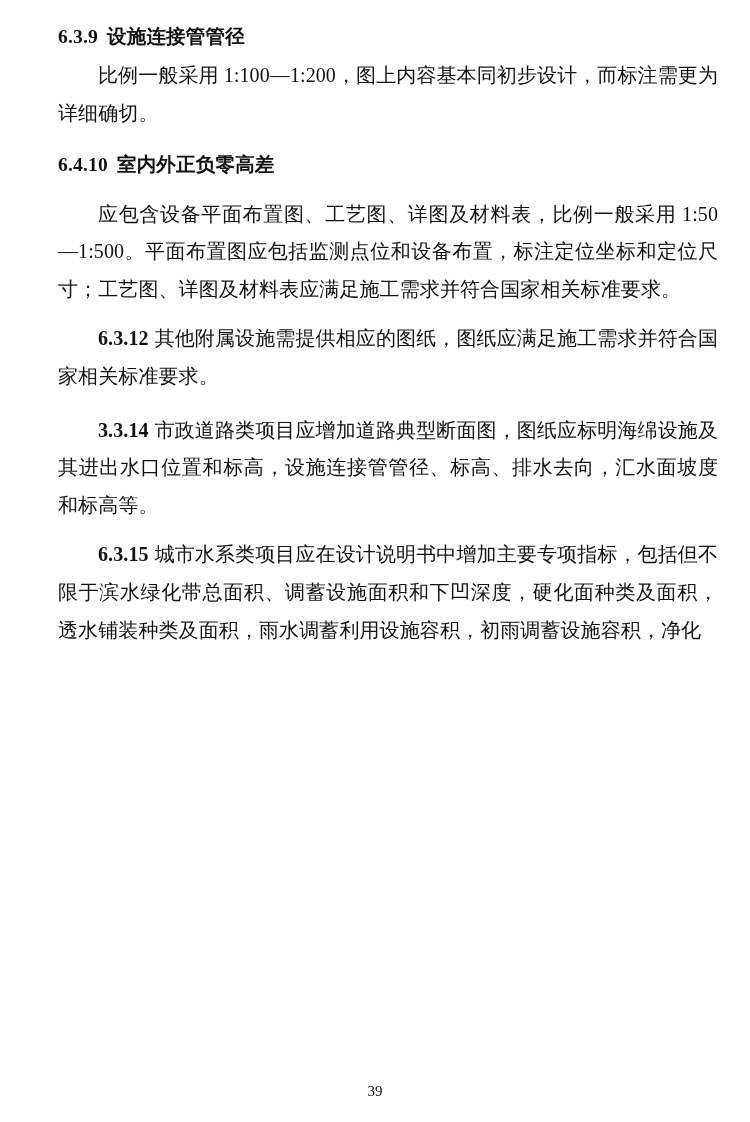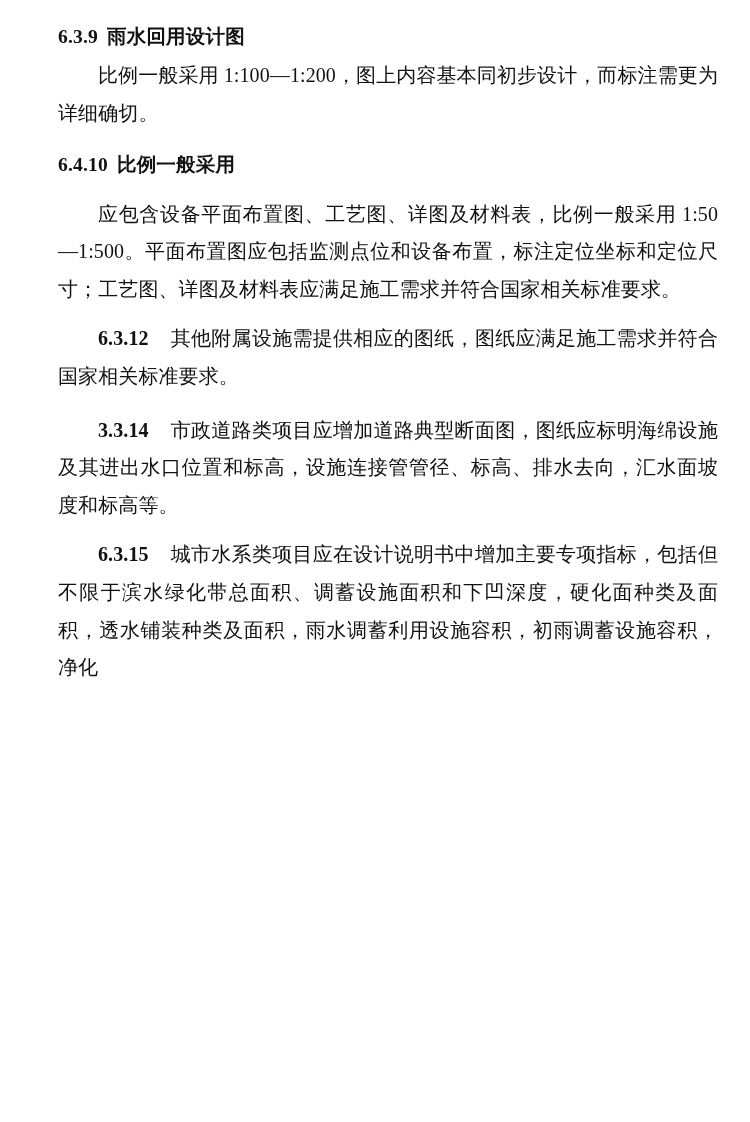--- a/index.html
+++ b/index.html
@@ -39,21 +39,21 @@
     font-size: 20px;
     line-height: 1.88;
     margin: 0 0 8px 0;
     text-align: justify;
     text-justify: inter-ideograph;
     text-indent: 2em;
     letter-spacing: 0.1px;
   }
   .para .lead {
     font-weight: bold;
-    margin-right: 22px;
+    margin-right: 6px;
   }
   .block-gap {
     height: 10px;
   }
   .block-gap-sm {
     height: 4px;
   }
   .pagenum {
     position: absolute;
     left: 0;
@@ -65,29 +65,29 @@
     color: #111111;
   }
 </style>
 </head>
 <body>
 
 <div class="page">
   <div class="content">
 
     <h2 class="heading">
-      <span class="num">6.3.9</span><span>雨水回用设计图</span>
+      <span class="num">6.3.9</span><span>设施连接管管径</span>
     </h2>
 
     <p class="para">比例一般采用 1:100—1:200，图上内容基本同初步设计，而标注需更为详细确切。</p>
 
     <div class="block-gap"></div>
 
     <h2 class="heading">
-      <span class="num">6.4.10</span><span>比例一般采用</span>
+      <span class="num">6.4.10</span><span>室内外正负零高差</span>
     </h2>
 
 
     <div class="block-gap"></div>
 
 
     <p class="para">应包含设备平面布置图、工艺图、详图及材料表，比例一般采用 1:50—1:500。平面布置图应包括监测点位和设备布置，标注定位坐标和定位尺寸；工艺图、详图及材料表应满足施工需求并符合国家相关标准要求。</p>
 
     <div class="block-gap-sm"></div>
 
@@ -105,13 +105,14 @@
     </p>
 
     <div class="block-gap-sm"></div>
 
     <p class="para">
       <span class="lead">6.3.15</span><span>城市水系类项目应在设计说明书中增加主要专项指标，包括但不限于滨水绿化带总面积、调蓄设施面积和下凹深度，硬化面种类及面积，透水铺装种类及面积，雨水调蓄利用设施容积，初雨调蓄设施容积，净化</span>
     </p>
 
   </div>
 
+  <div class="pagenum">39</div>
 </div>
 
 </body></html>

